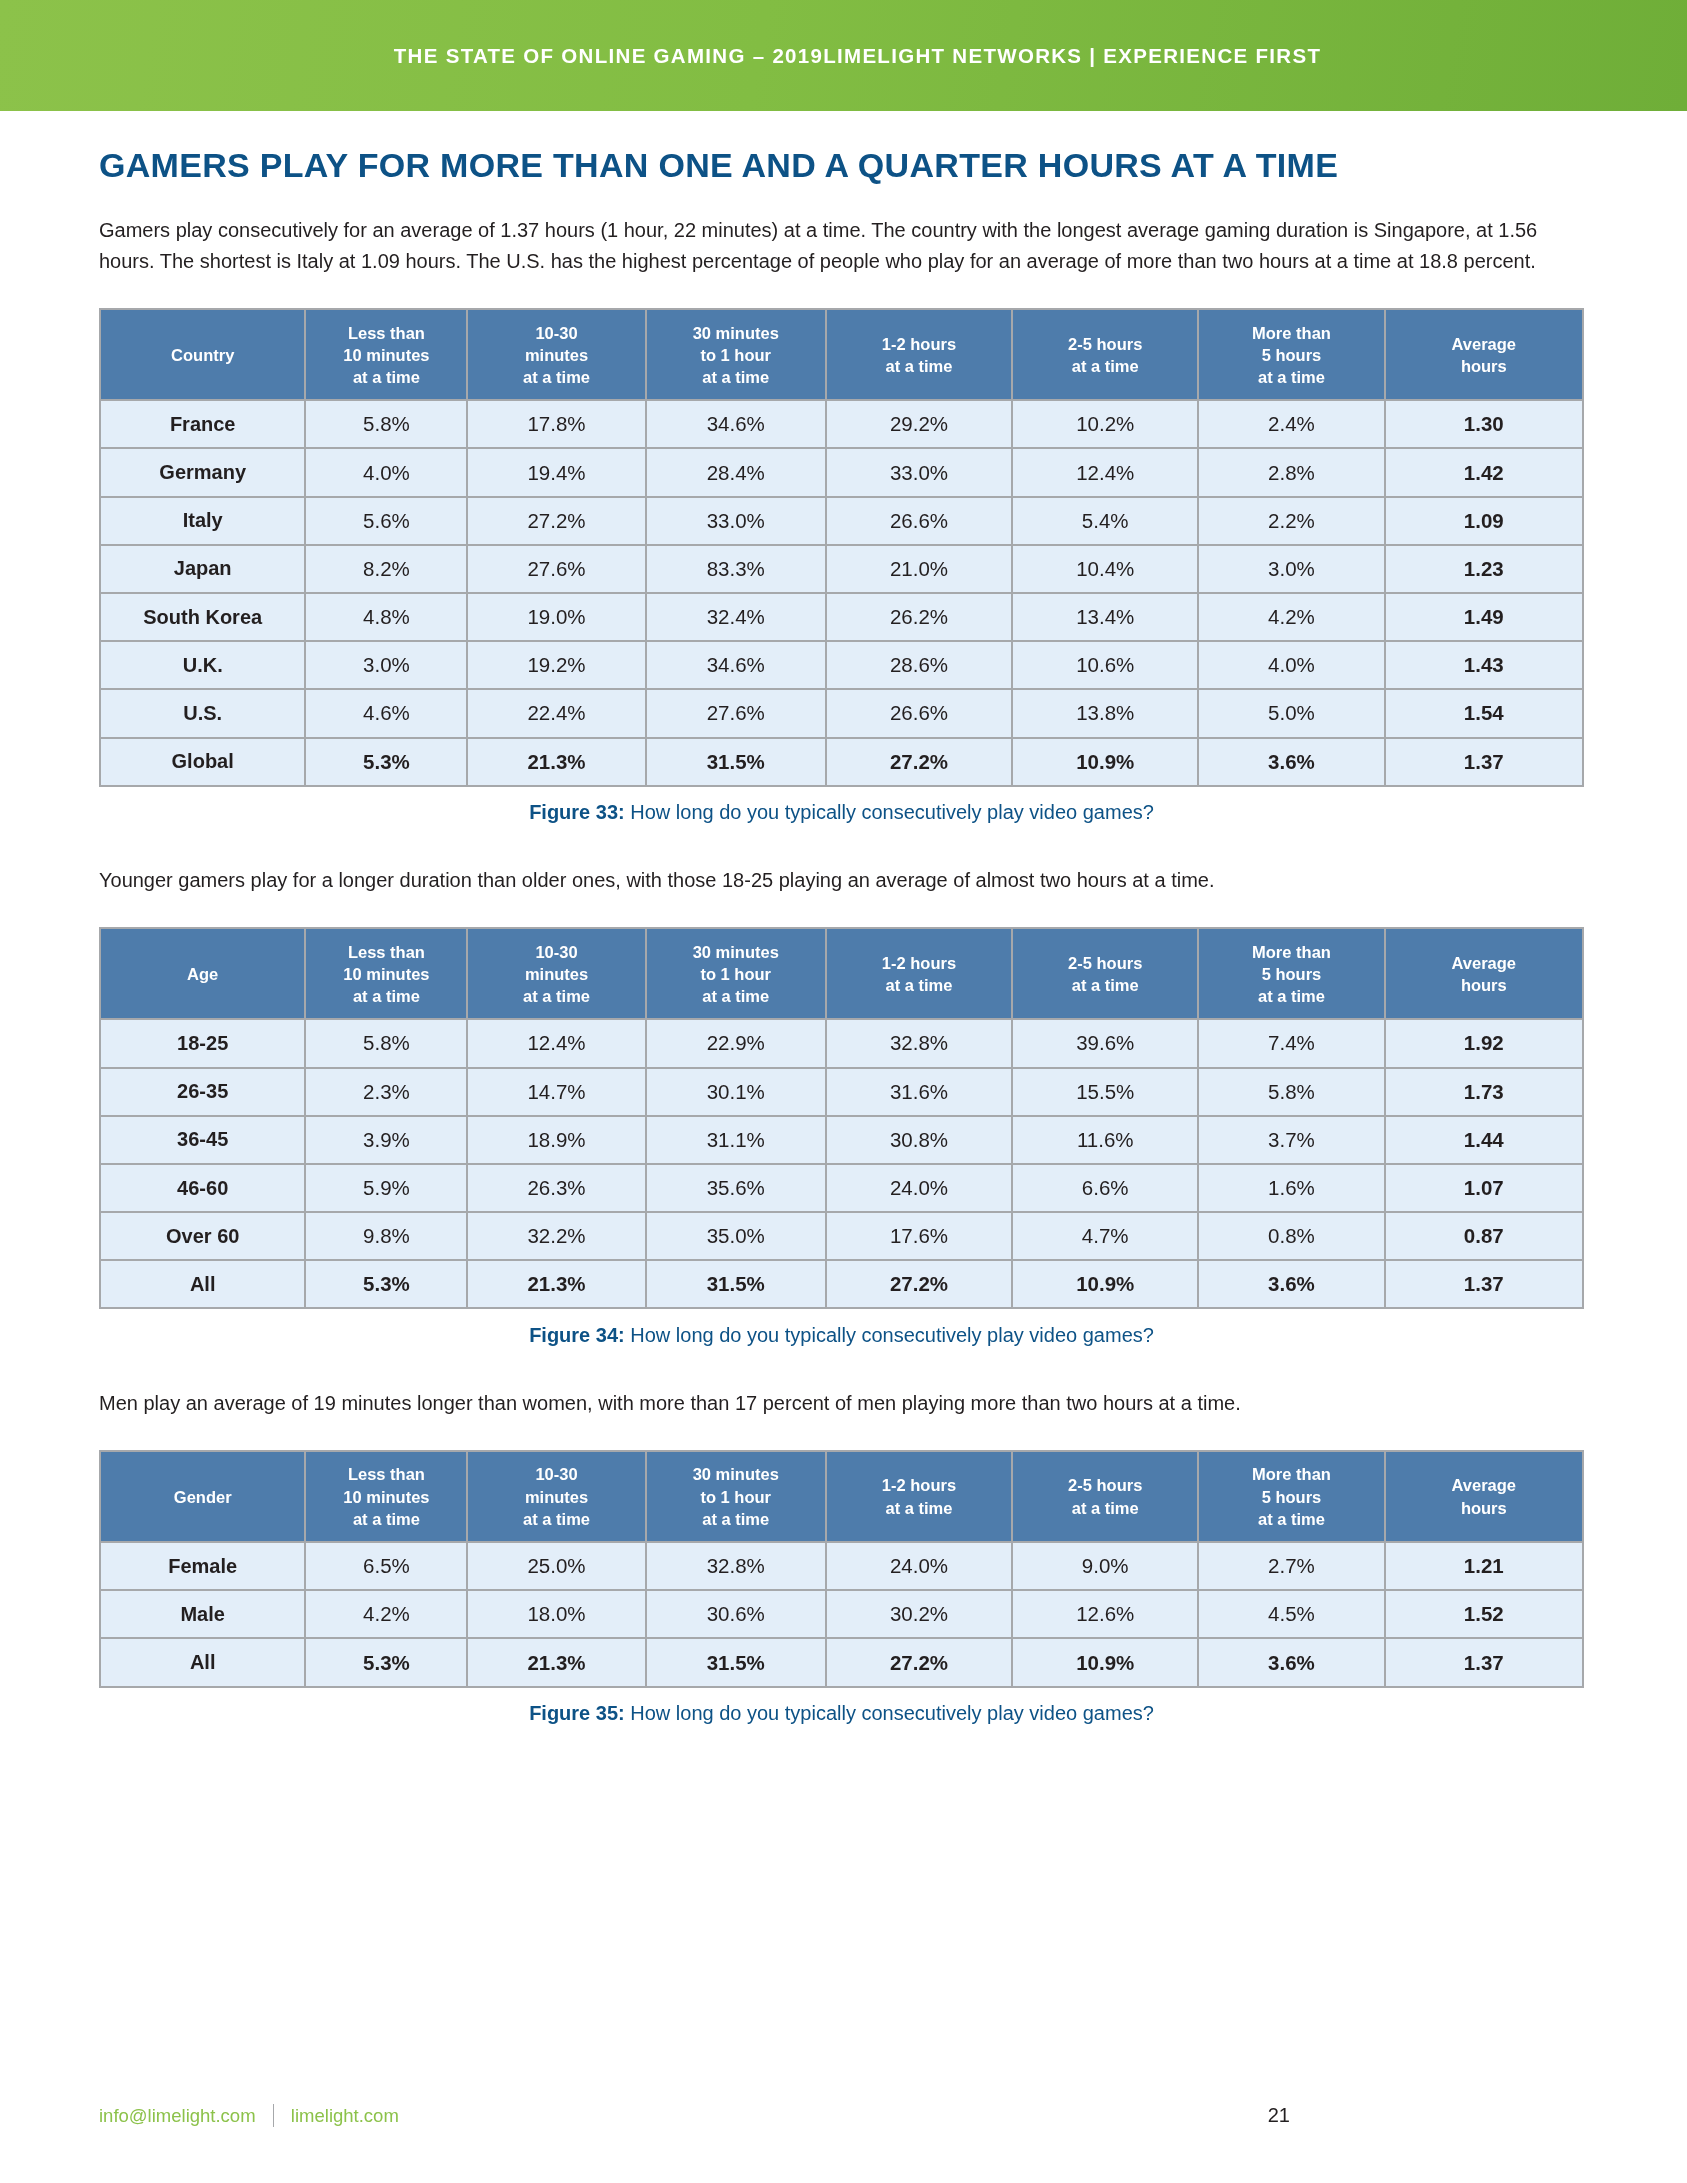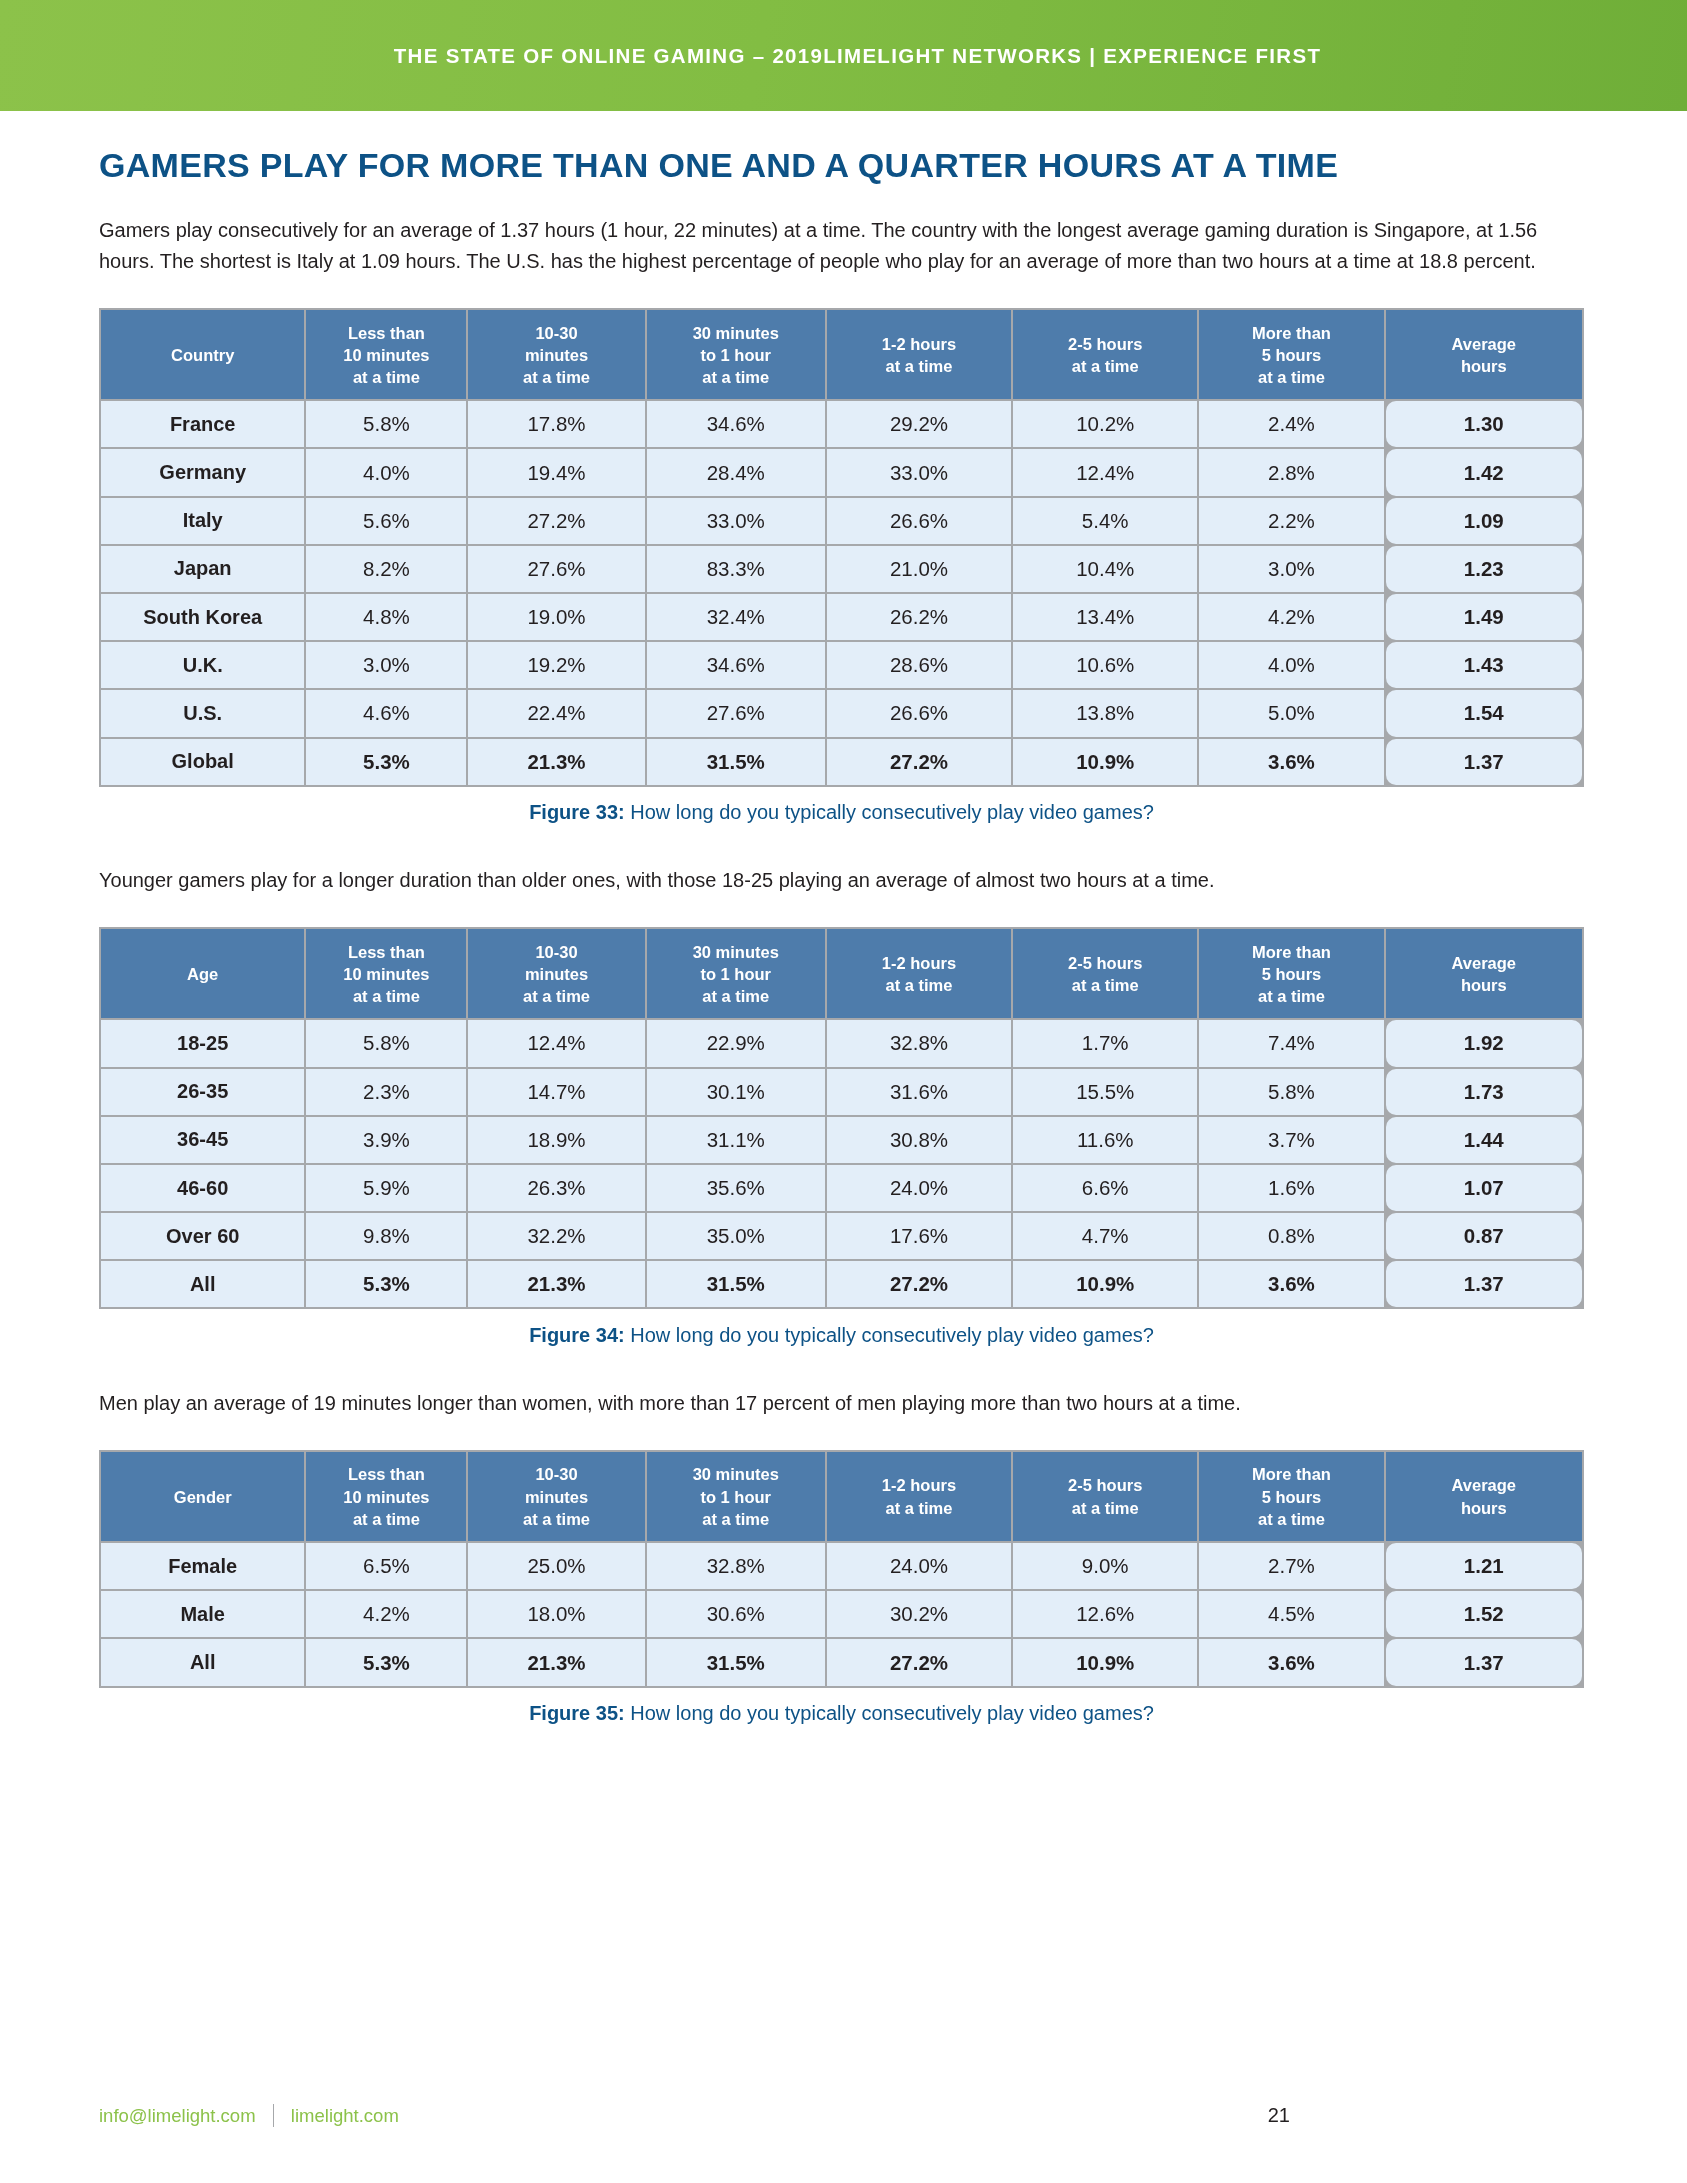--- a/index.html
+++ b/index.html
@@ -94,21 +94,20 @@
     vertical-align: middle;
     height: 41px;
     padding: 2.6px 1.3px;
   }
   .data-table td.rowlabel {
     font-weight: bold;
     font-size: 20px;
   }
   .data-table td.avg {
     font-weight: bold;
-    border-radius: 10px;
   }
   .data-table tr.total-row td {
     font-weight: bold;
   }
   
   .data-table col.c-label { width: 202px; }
   .data-table col.c-data  { width: 159px; }
   .data-table col.c-data2 { width: 175px; }
   .data-table col.c-data3 { width: 177px; }
   .data-table col.c-data4 { width: 183px; }
@@ -323,21 +322,21 @@
         <th>Average<br>hours</th>
       </tr>
     </thead>
     <tbody>
         <tr>
           <td class="rowlabel">18-25</td>
           <td>5.8%</td>
           <td>12.4%</td>
           <td>22.9%</td>
           <td>32.8%</td>
-          <td>1.7%</td>
+          <td>39.6%</td>
           <td>7.4%</td>
           <td class="avg">1.92</td>
         </tr>
         <tr>
           <td class="rowlabel">26-35</td>
           <td>2.3%</td>
           <td>14.7%</td>
           <td>30.1%</td>
           <td>31.6%</td>
           <td>15.5%</td>

